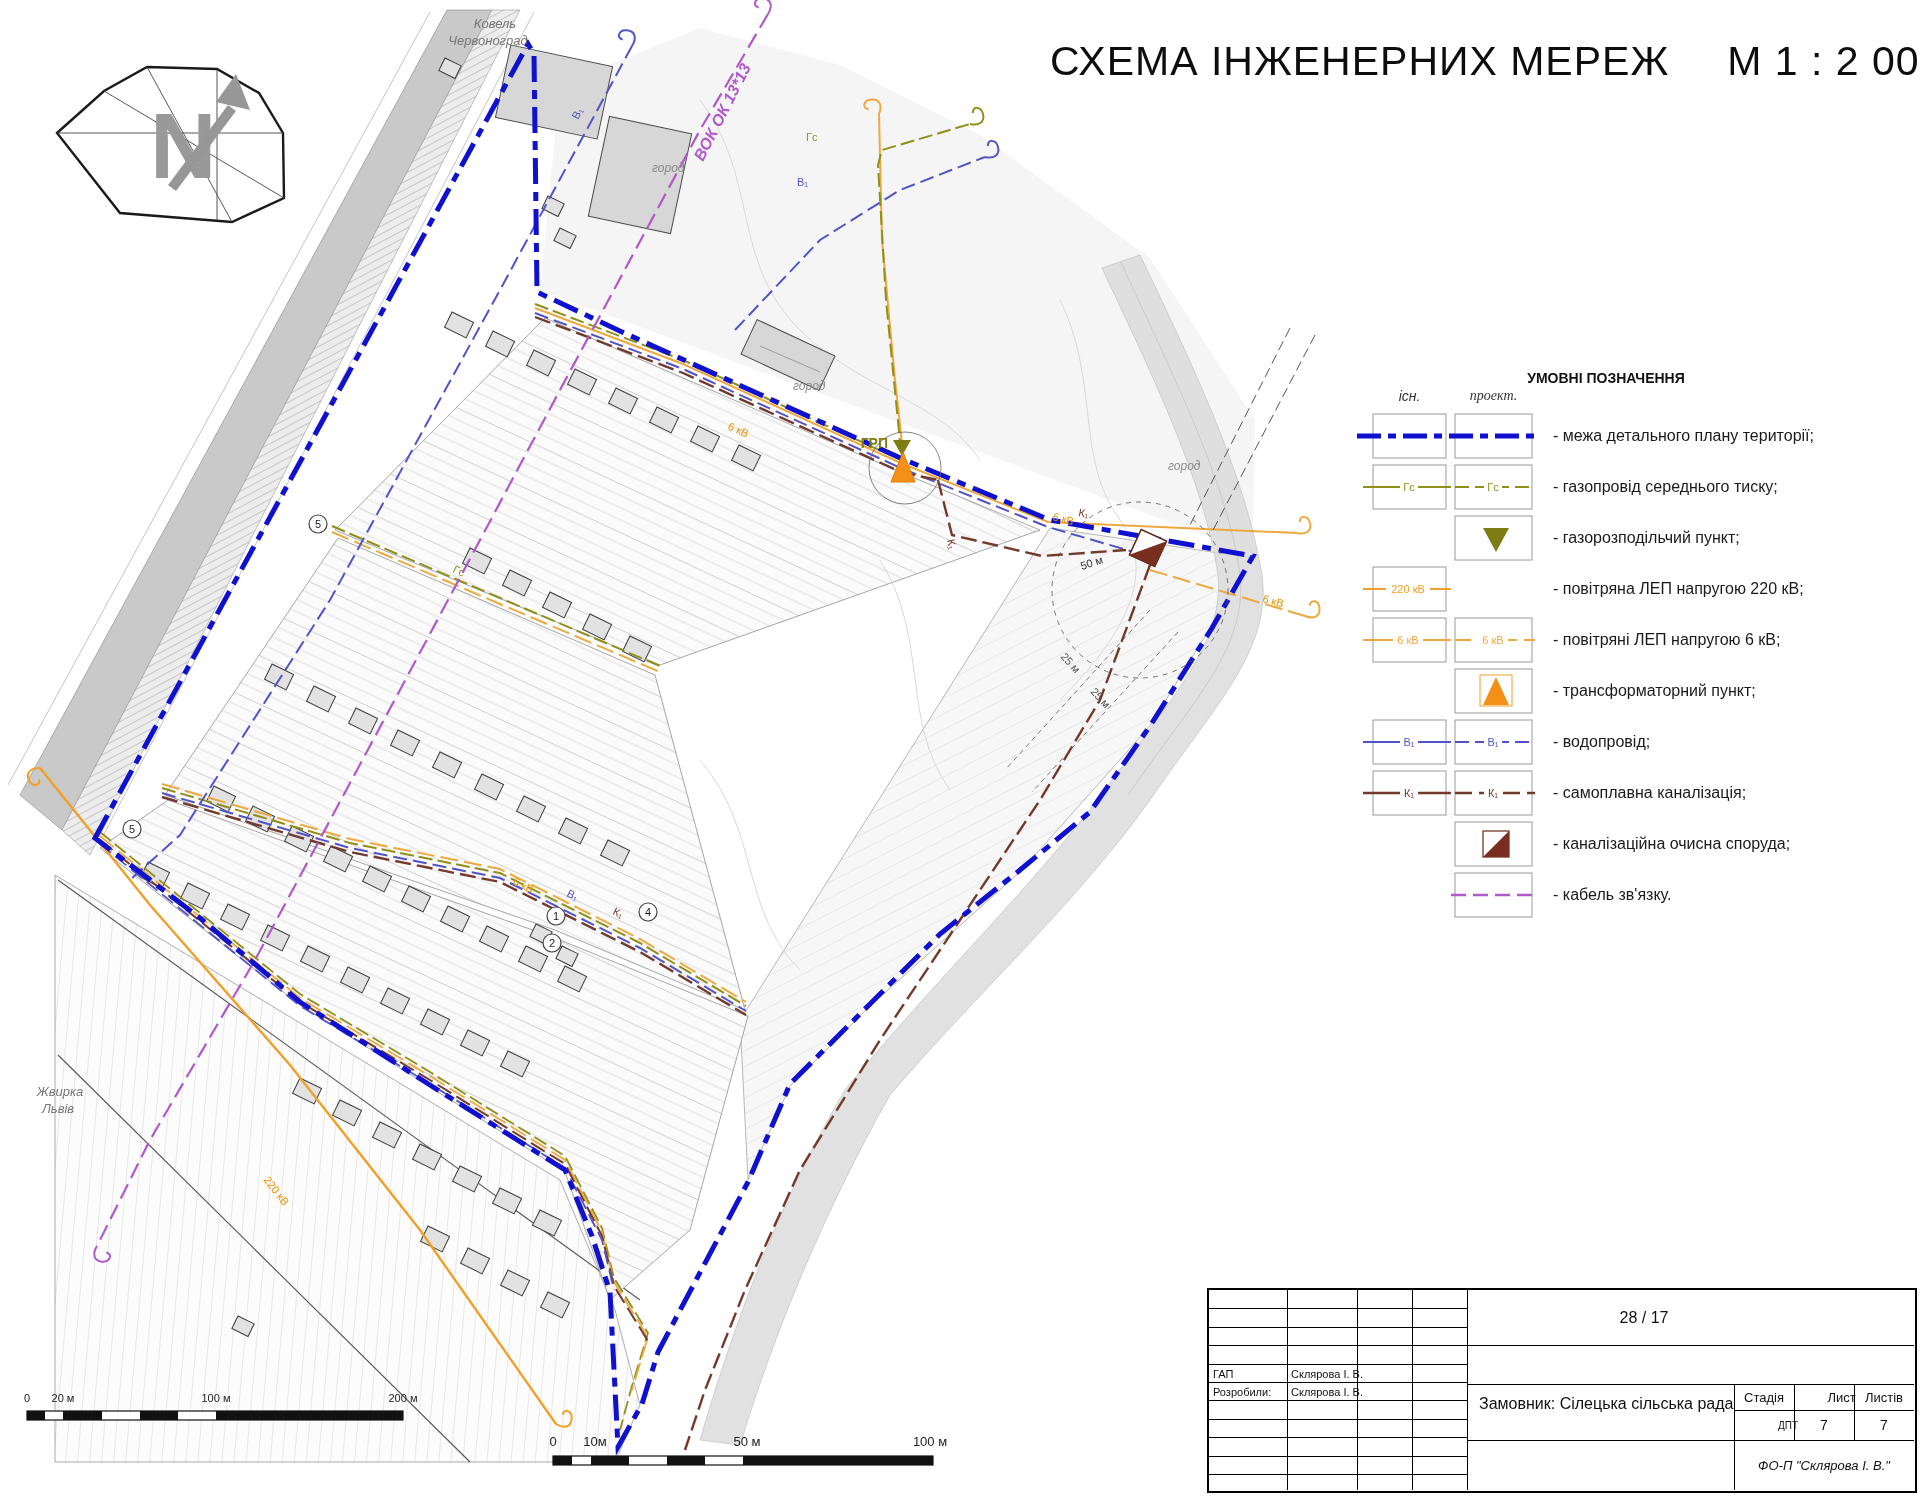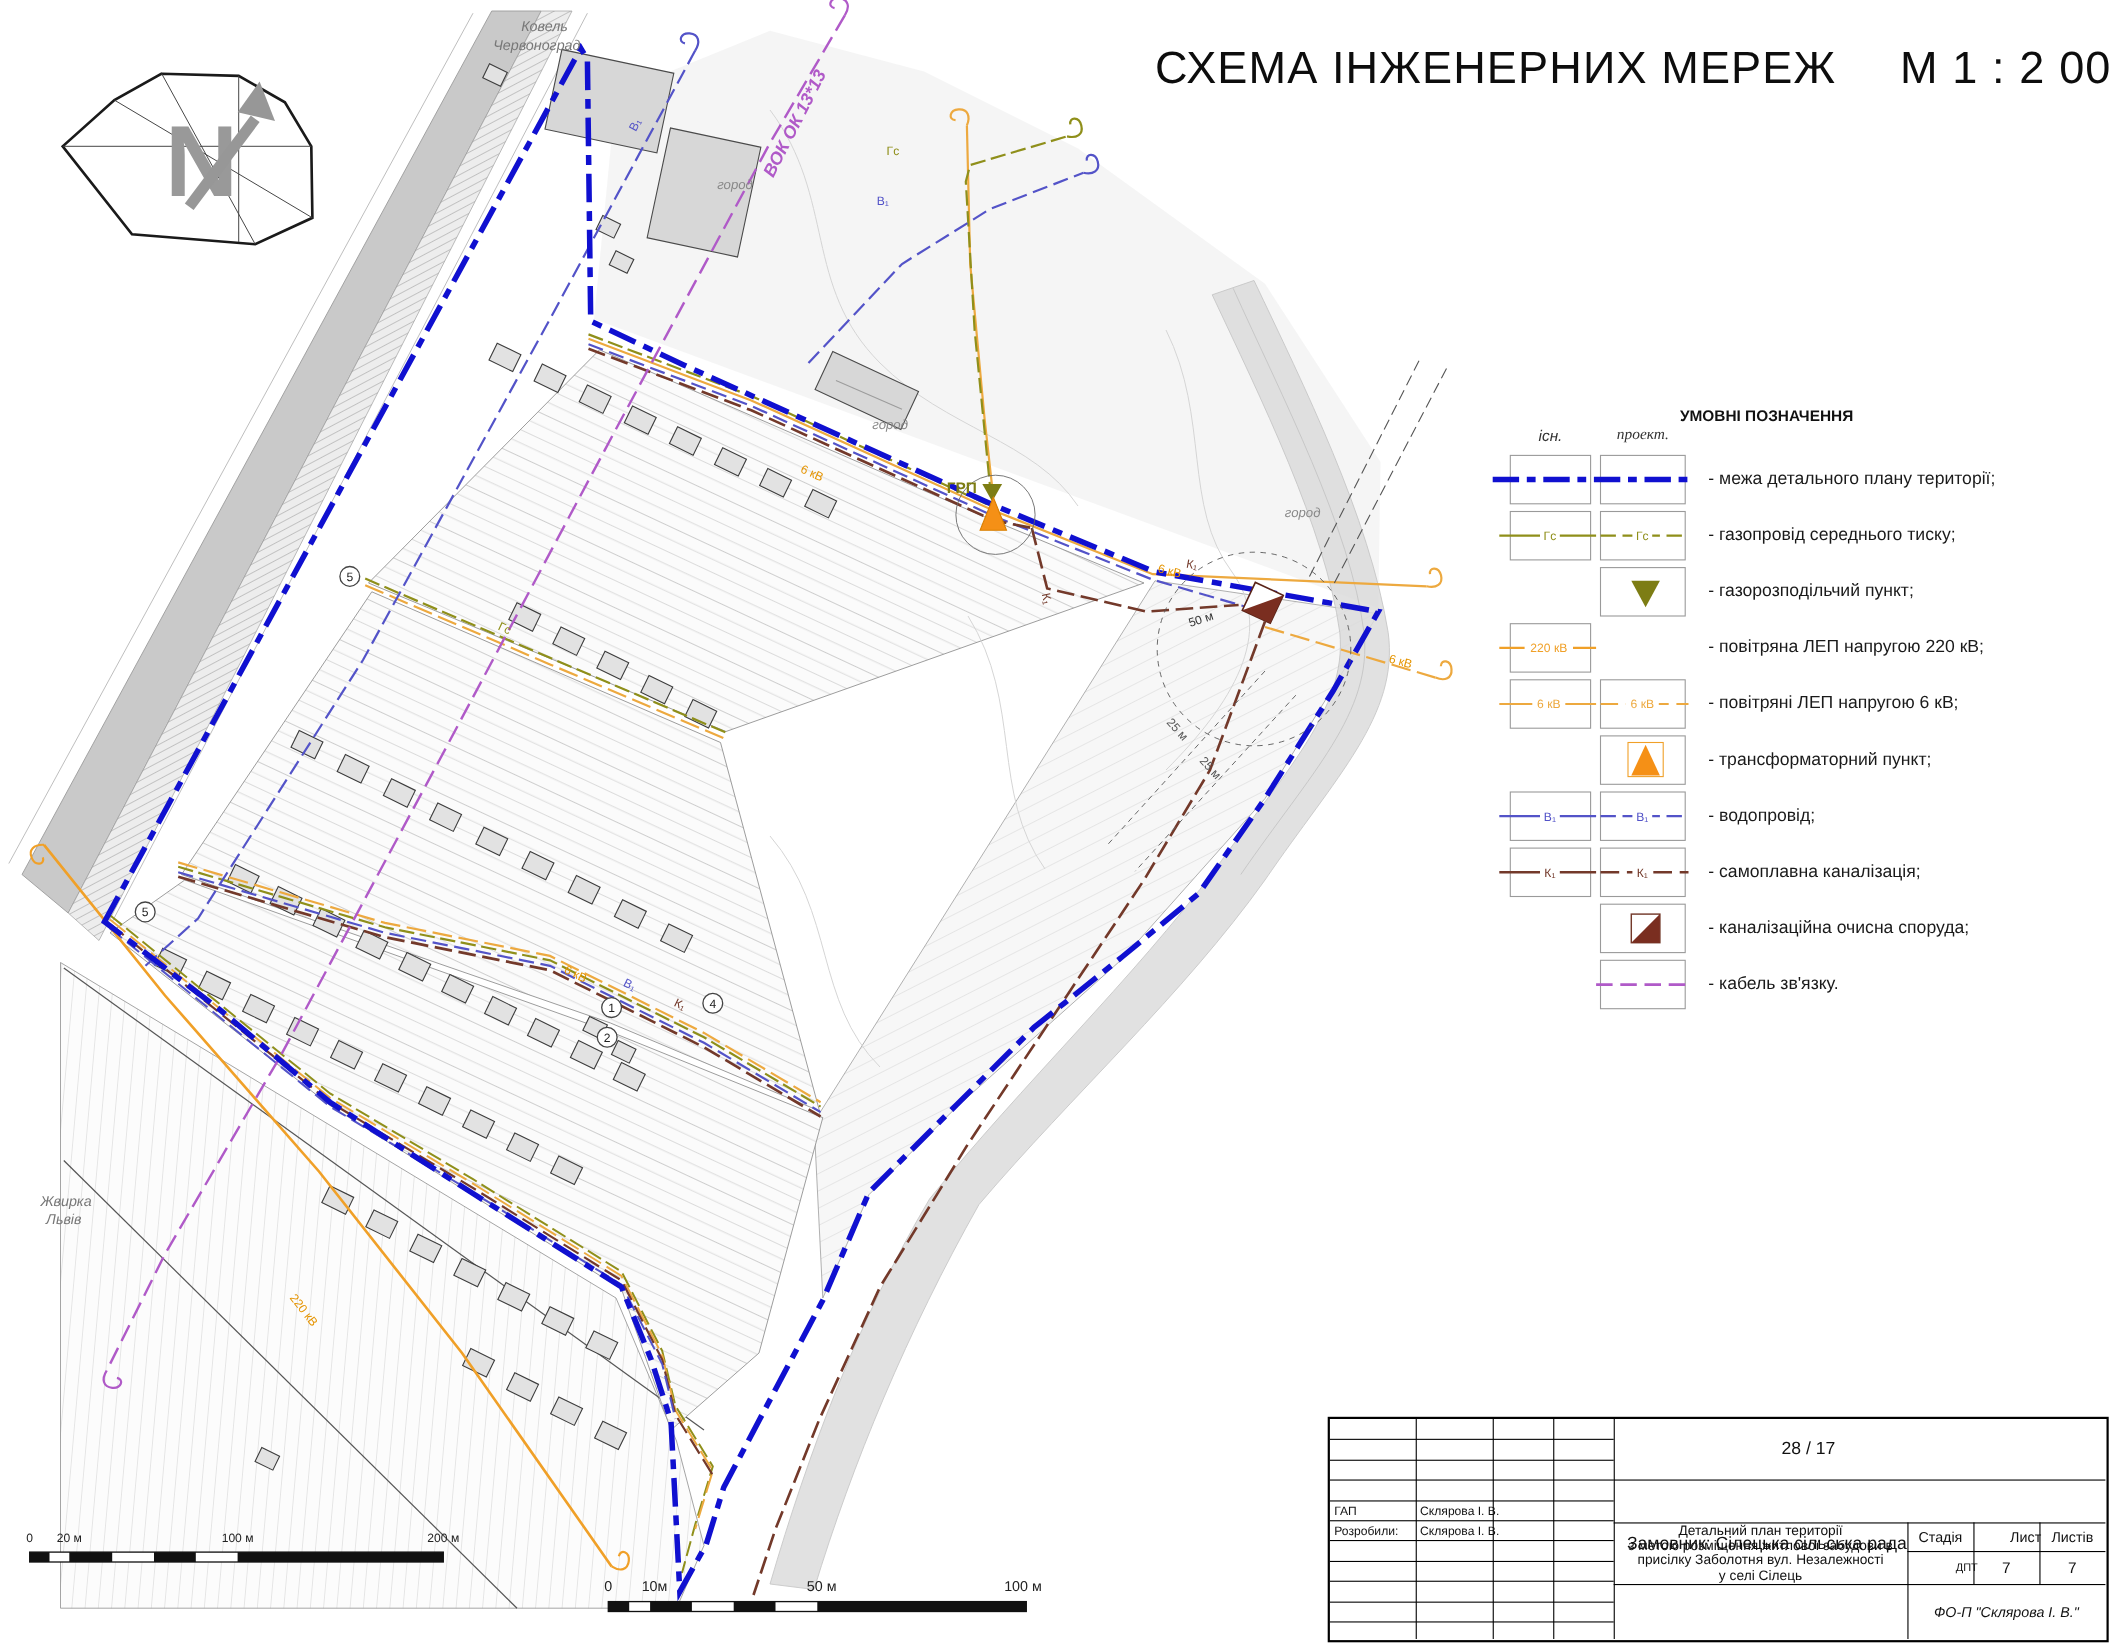--- a/index.html
+++ b/index.html
@@ -456,26 +456,20 @@
   <div class="tb-abs" style="left:82px;top:78px;">Склярова І. В.</div>
   <div class="tb-abs" style="left:4px;top:96px;">Розробили:</div>
   <div class="tb-abs" style="left:82px;top:96px;">Склярова І. В.</div>
 
   <div class="tb-line" style="left:258px;top:55px;width:447px;height:1px;"></div>
   <div class="tb-line" style="left:258px;top:94px;width:447px;height:1px;"></div>
   <div class="tb-line" style="left:258px;top:150px;width:447px;height:1px;"></div>
   <div class="tb-abs tb-center" style="left:258px;top:0;width:354px;height:55px;font-size:16px;">28 / 17</div>
   <div class="tb-abs" style="left:270px;top:103px;font-size:16px;top:105px;">Замовник: Сілецька сільська рада</div>
 
-  <div class="tb-abs tb-center" style="left:258px;top:94px;width:267px;height:56px;flex-direction:column;font-size:12.5px;line-height:13.5px;top:94px;">
-    <div>Детальний план території</div>
-    <div>з метою розміщення житлової забудови в</div>
-    <div>присілку Заболотня вул. Незалежності</div>
-    <div>у селі Сілець</div>
-  </div>
 
   <div class="tb-line" style="left:525px;top:94px;width:1px;height:106px;"></div>
   <div class="tb-line" style="left:585px;top:94px;width:1px;height:56px;"></div>
   <div class="tb-line" style="left:645px;top:94px;width:1px;height:56px;"></div>
   <div class="tb-line" style="left:525px;top:120px;width:180px;height:1px;"></div>
   <div class="tb-abs tb-center" style="left:525px;top:94px;width:60px;height:26px;font-size:13px;">Стадія</div>
   <div class="tb-abs tb-center" style="left:585px;top:94px;width:60px;height:26px;font-size:13px;padding-left:35px;">Лист</div>
   <div class="tb-abs tb-center" style="left:645px;top:94px;width:60px;height:26px;font-size:13px;">Листів</div>
   <div class="tb-abs tb-center" style="left:525px;top:120px;width:60px;height:30px;font-size:10px;padding-left:48px;">ДПТ</div>
   <div class="tb-abs tb-center" style="left:585px;top:120px;width:60px;height:30px;font-size:14px;">7</div>

